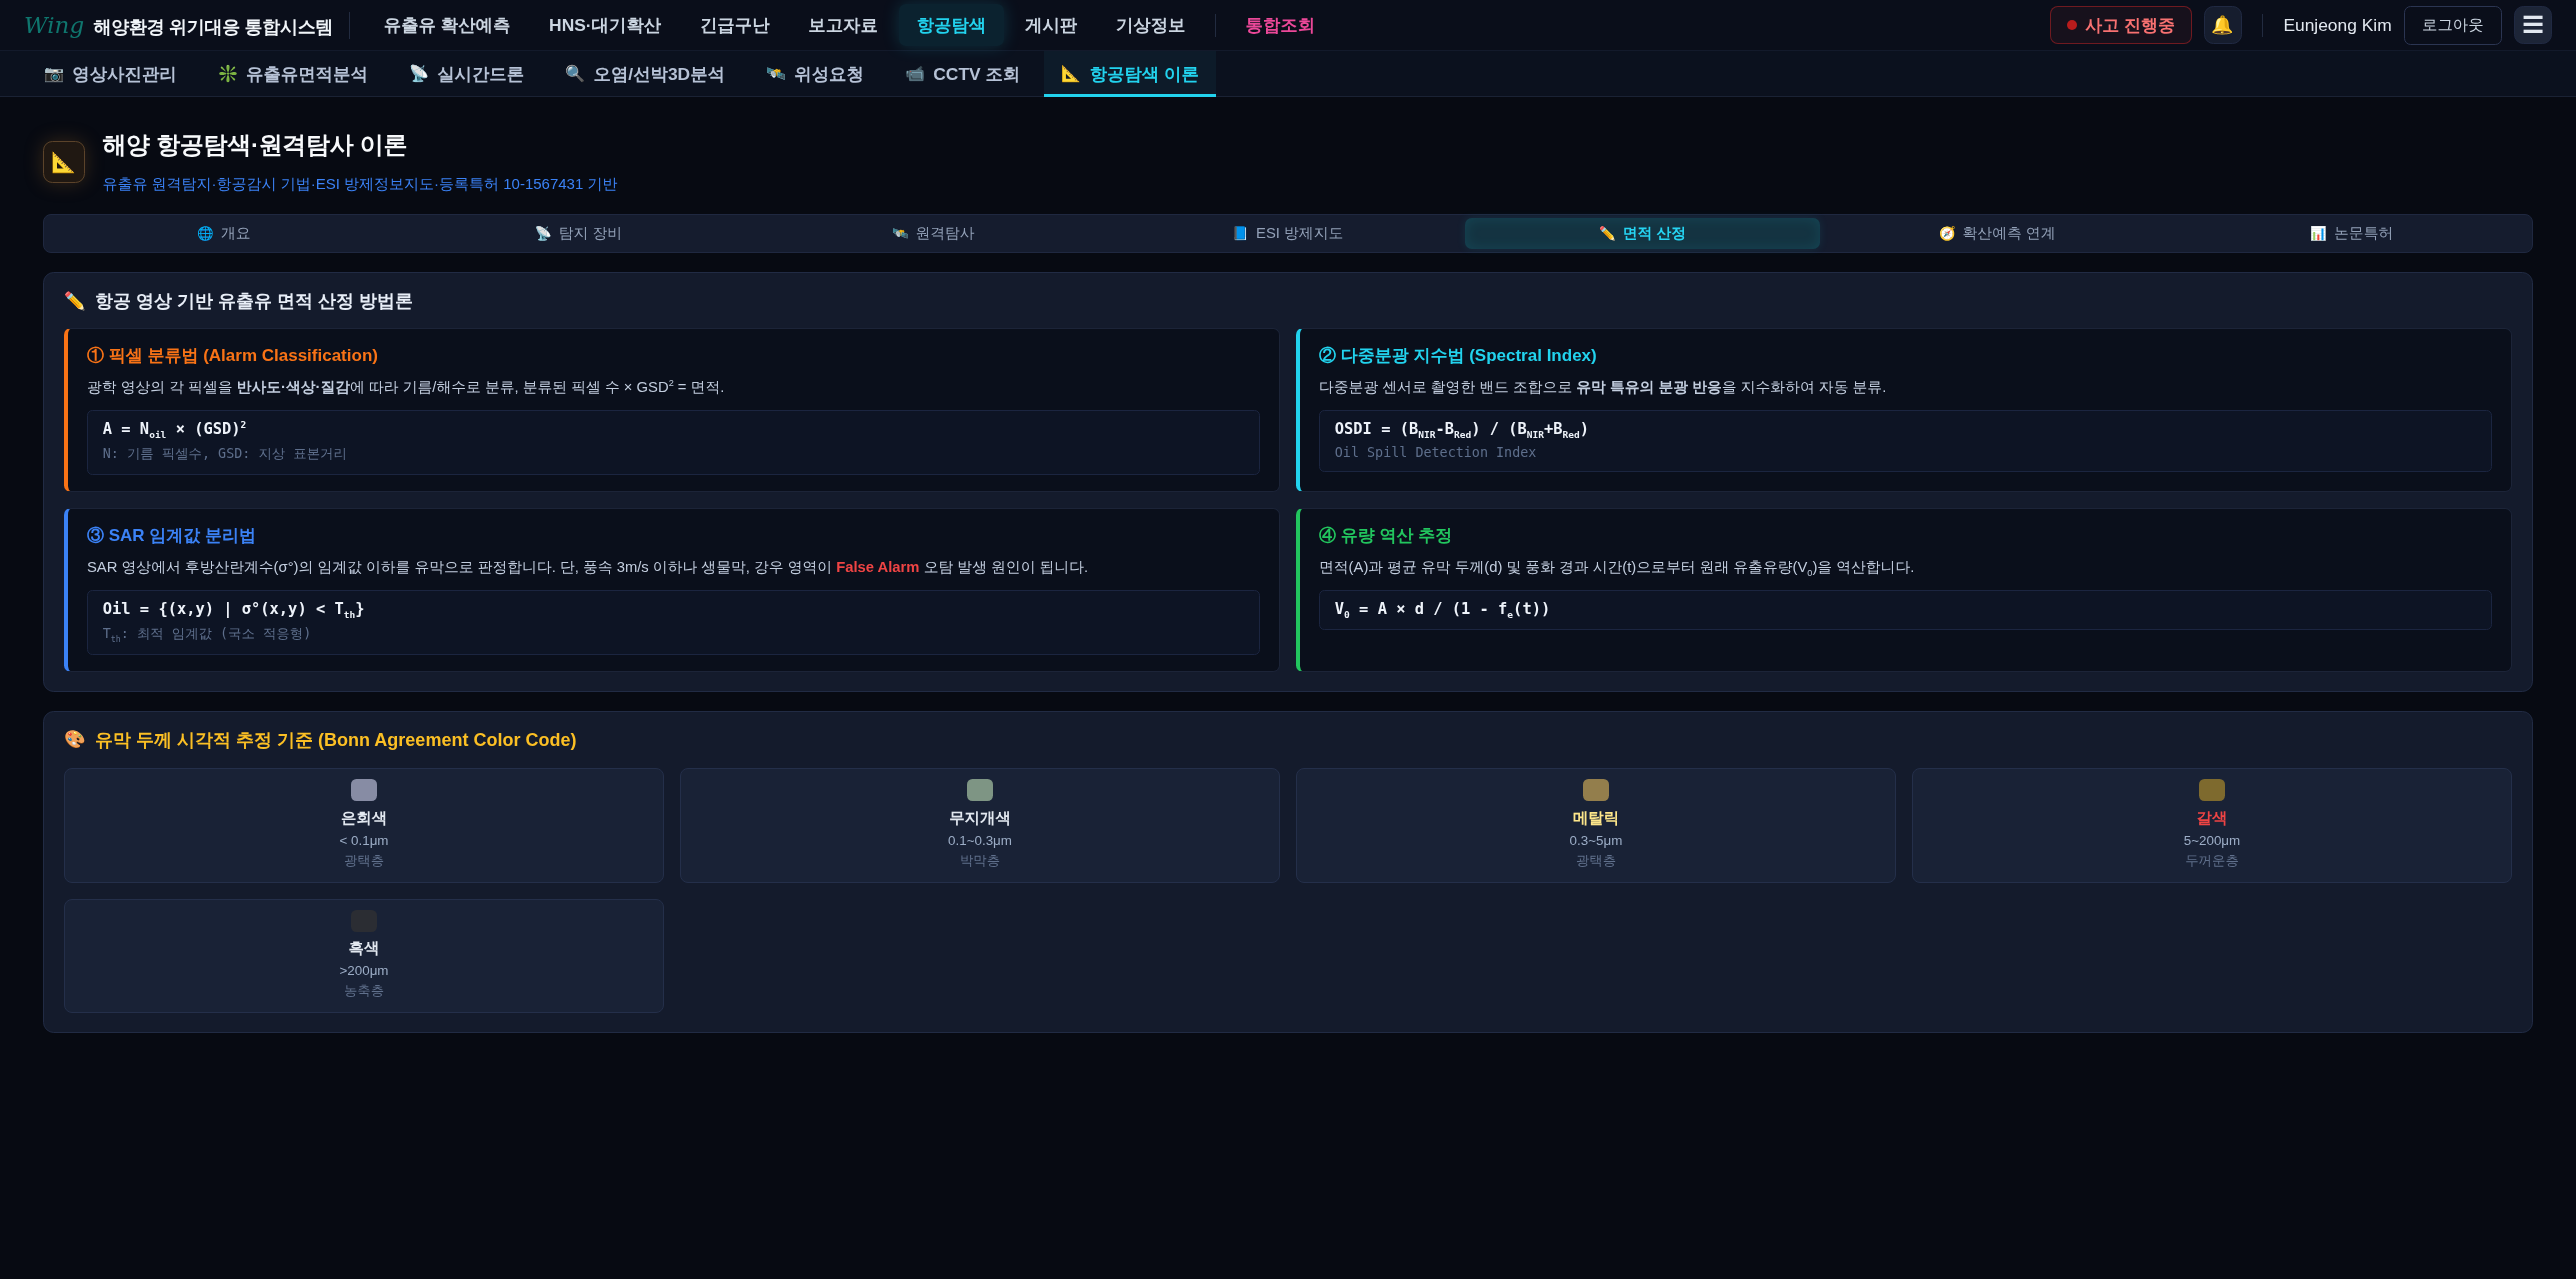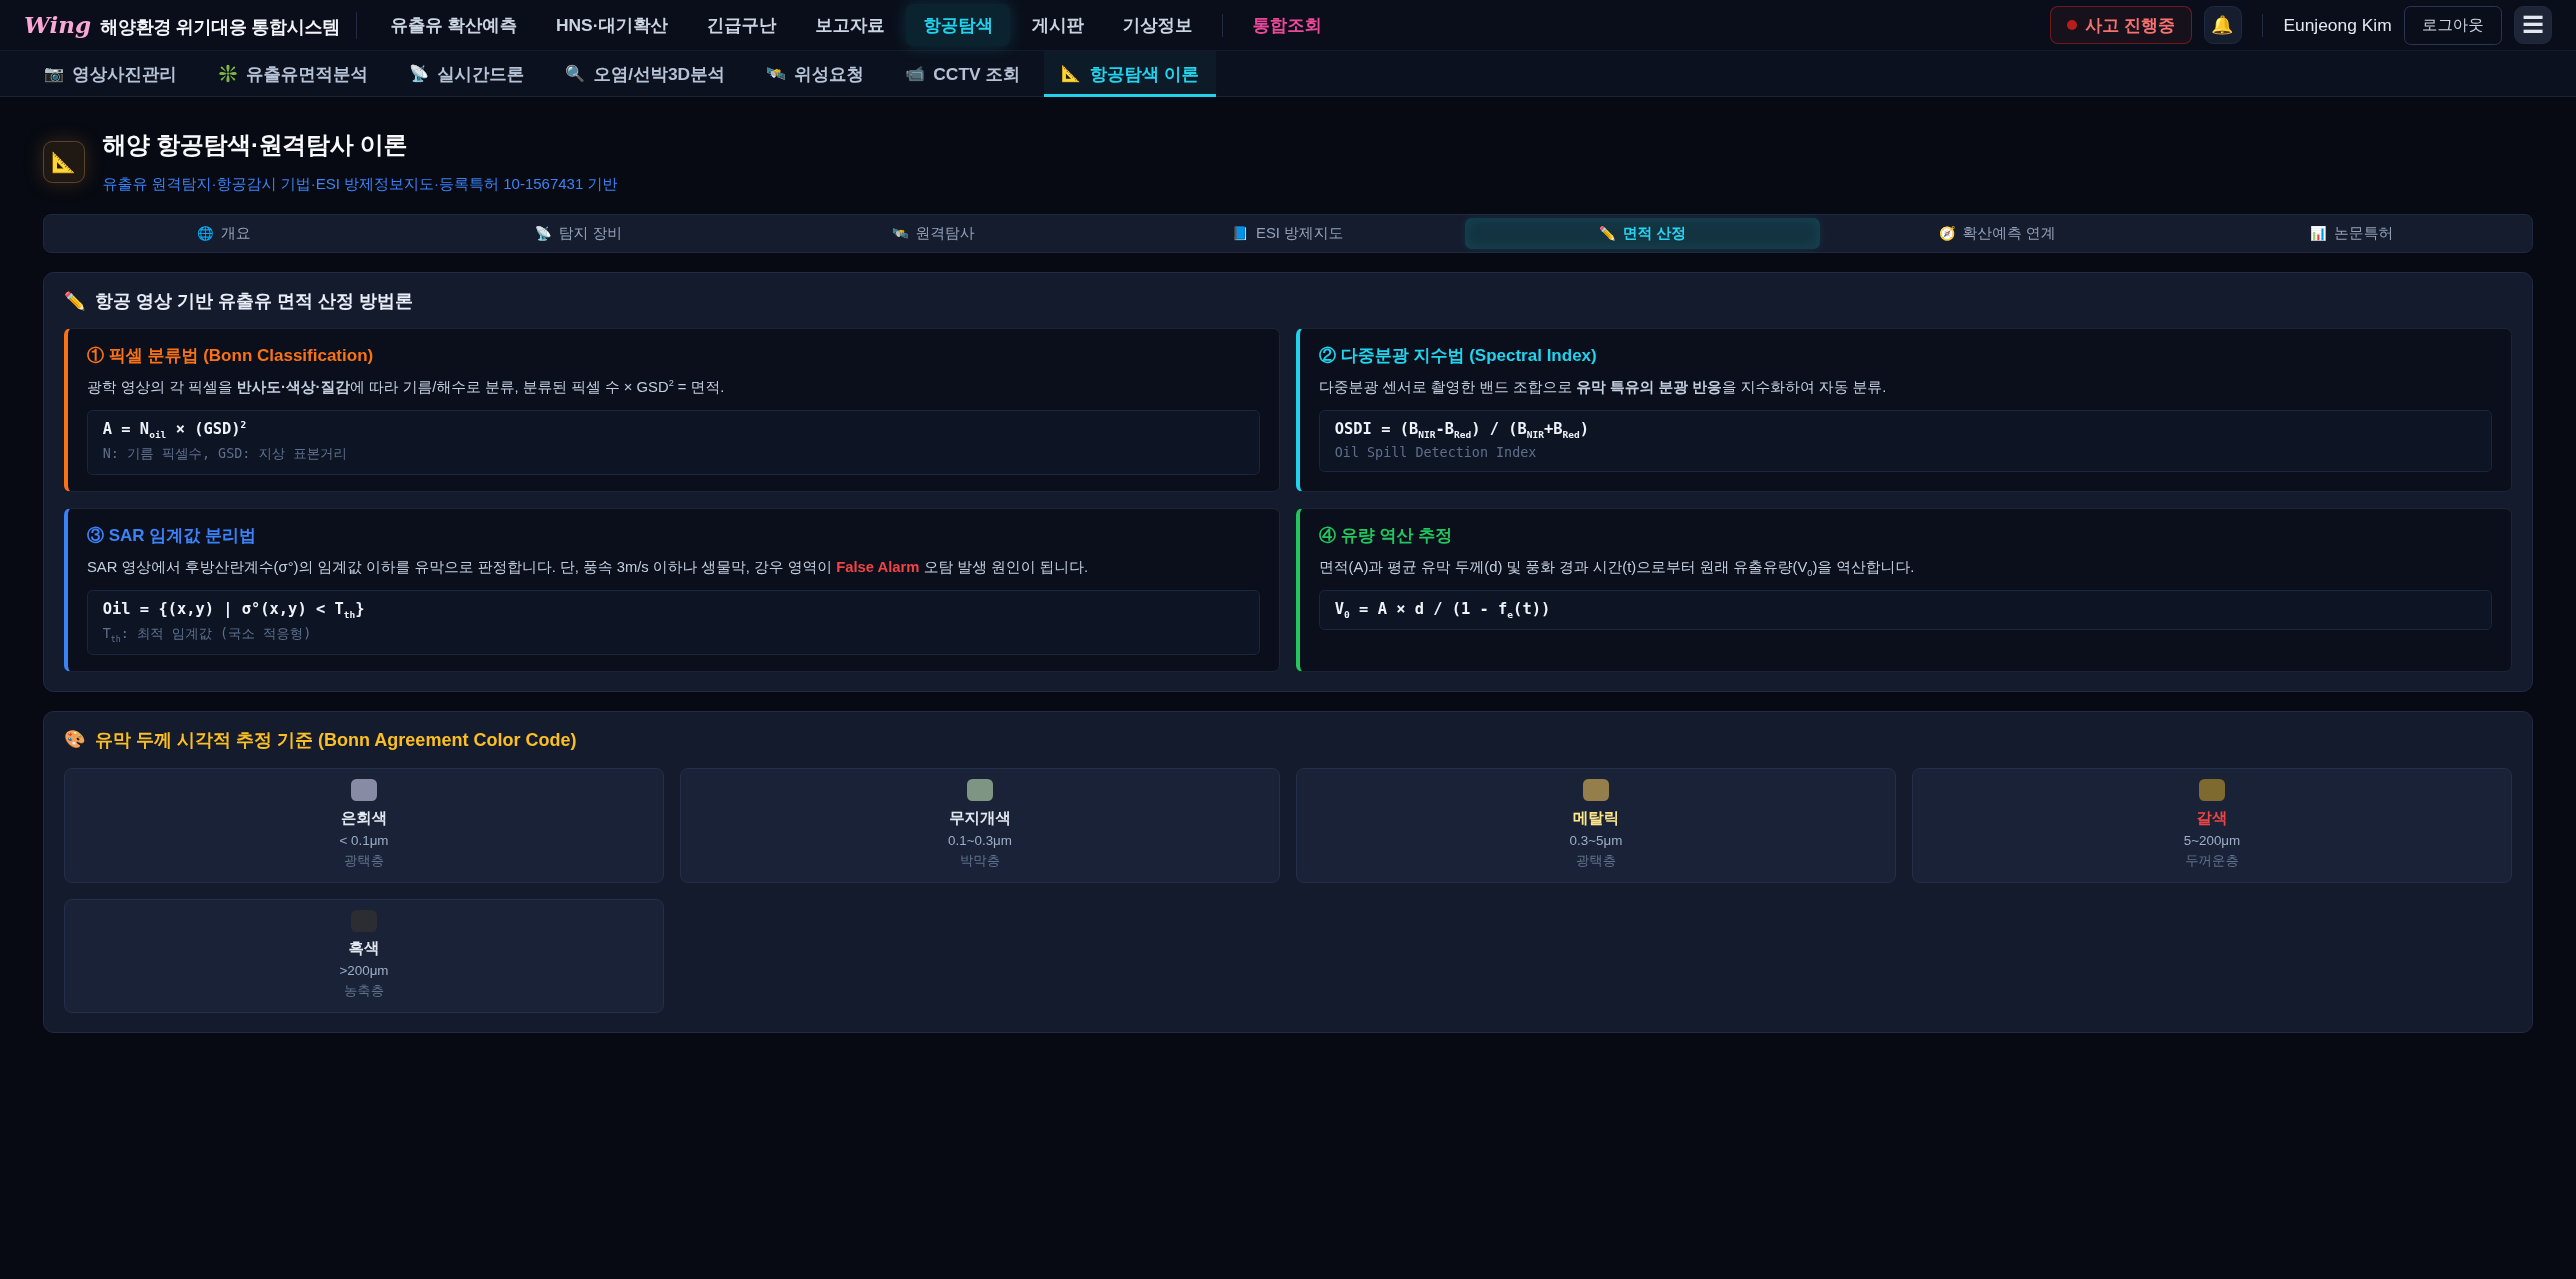--- a/index.html
+++ b/index.html
@@ -10,21 +10,21 @@
     color:#e2e8f0;
   }
   [data-interactable="true"] { cursor:pointer; }
 
   
   .topbar {
     height:51px; background:#0a0e1a; display:flex; align-items:center;
     padding:0 24px; border-bottom:0.7px solid #131a2b; position:relative; z-index:5;
   }
   .brand { display:flex; align-items:baseline; gap:9.4px; white-space:nowrap; }
-  .logo-mark { font-family:"DejaVu Serif", serif; font-style:italic; font-weight:700; font-size:23px; color:#f9a8d4; }
+  .logo-mark { font-family:"DejaVu Serif", serif; font-style:italic; font-weight:400; font-size:23px; color:#0f766e; }
   .app-title { font-size:18px; font-weight:700; color:#f1f5f9; letter-spacing:-0.3px; }
   .vr { width:1.3px; height:27px; background:#222b40; margin:0 16px; flex:none; }
   .vr.small { height:23px; margin:0 8px; }
   nav.main-nav { display:flex; align-items:center; gap:4px; }
   .nav-item {
     font-size:17.4px; font-weight:600; color:#cbd5e1; padding:8.7px 17.4px;
     border-radius:6.7px; white-space:nowrap; background:transparent; border:none;
     font-family:Liberation Sans, sans-serif;
   }
   .nav-item.active {
@@ -241,21 +241,21 @@
   </button>
     </div>
 
   <section class="panel methods" data-interactable="false">
     <div class="panel-head" data-interactable="false">
       <span class="picon" data-interactable="false">✏️</span>
       <span data-interactable="false">항공 영상 기반 유출유 면적 산정 방법론</span>
     </div>
     <div class="methods-grid" data-interactable="false">
         <div class="method-card" data-interactable="false" style="--accent: #f97316;">
-    <div class="method-title" data-interactable="false">① 픽셀 분류법 (Bonn Classification)</div>
+    <div class="method-title" data-interactable="false">① 픽셀 분류법 (Alarm Classification)</div>
     <div class="method-body rich" data-interactable="false"><span>광학 영상의 각 픽셀을 </span><span style="font-weight: 700;">반사도·색상·질감</span><span>에 따라 기름/해수로 분류, 분류된 픽셀 수 × GSD</span><sup style="font-size: 0.62em;">2</sup><span> = 면적.</span></div>
     <div class="formula-box" data-interactable="false">
       <div class="formula" data-interactable="false"><span>A = N</span><sub style="font-size: 0.62em;">oil</sub><span> × (GSD)</span><sup style="font-size: 0.62em;">2</sup></div>
       <div class="formula-note rich" data-interactable="false"><span>N: 기름 픽셀수, GSD: 지상 표본거리</span></div>
     </div>
   </div>
         <div class="method-card" data-interactable="false" style="--accent: #22d3ee;">
     <div class="method-title" data-interactable="false">② 다중분광 지수법 (Spectral Index)</div>
     <div class="method-body rich" data-interactable="false"><span>다중분광 센서로 촬영한 밴드 조합으로 </span><span style="font-weight: 700;">유막 특유의 분광 반응</span><span>을 지수화하여 자동 분류.</span></div>
     <div class="formula-box" data-interactable="false">

